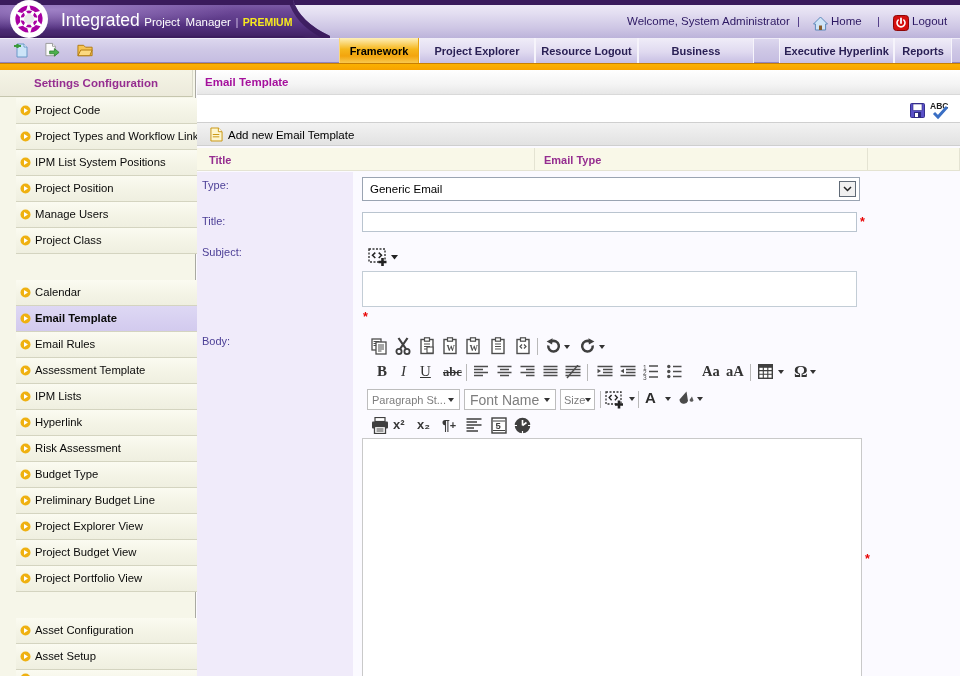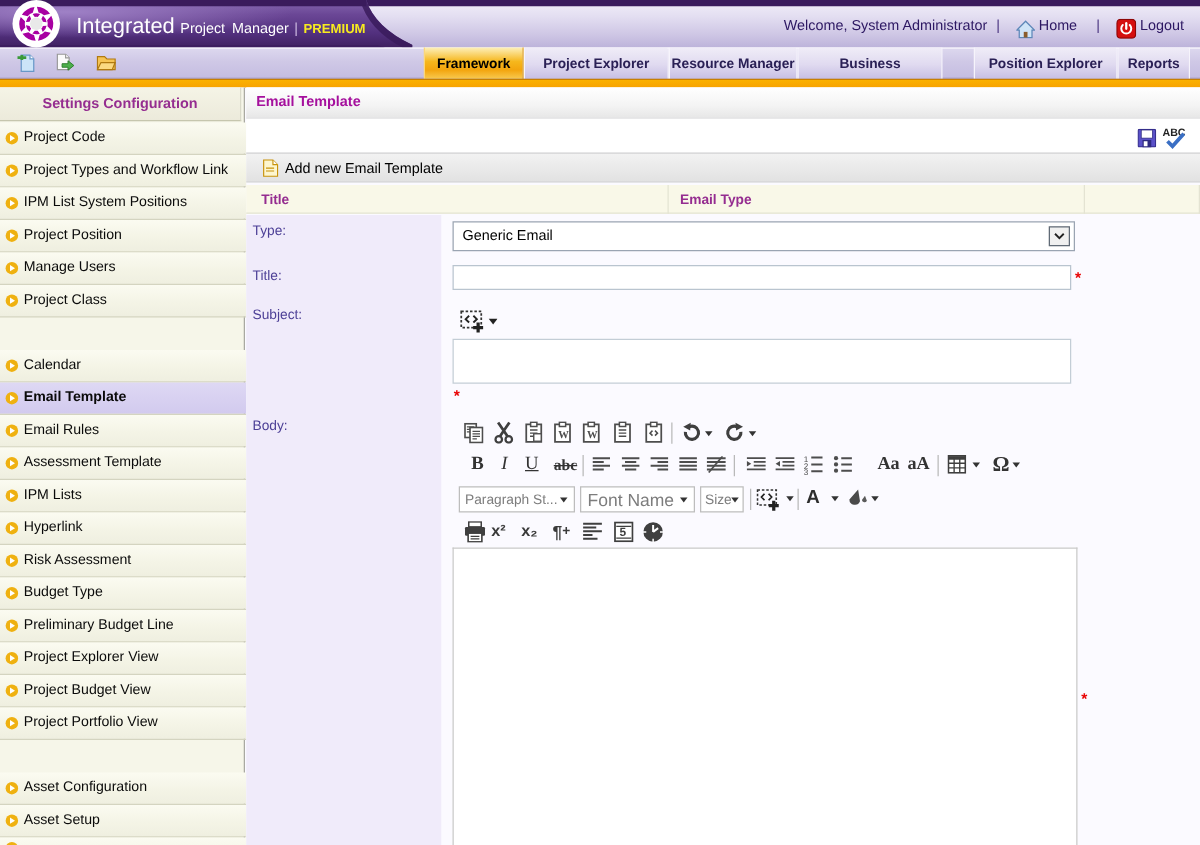--- a/index.html
+++ b/index.html
@@ -35,21 +35,21 @@
 
 
 #obar { position:absolute; left:0; top:63px; width:960px; height:7px;
   background:linear-gradient(#fbb100 0%, #f7a301 100%); border-top:1px solid #c87f00; }
 
 
 #side { position:absolute; left:0; top:70px; width:196px; height:606px; background:#f6f6e9; border-right:1px solid #a9a9a1; }
 #sideh { position:absolute; left:0; top:0; width:193px; height:27px; background:linear-gradient(#f5f4e6, #eceadb);
   border-bottom:1px solid #c6c6ae; border-right:1px solid #d9d9c9;
   color:#952d90; font-weight:bold; font-size:11.5px; text-align:center; line-height:27px; }
-.mi { position:absolute; left:0; width:207px; height:26px; border-bottom:1px solid #d4d4c0; border-right:1px solid #d9d9c9;
+.mi { position:absolute; left:16px; width:207px; height:26px; border-bottom:1px solid #d4d4c0; border-right:1px solid #d9d9c9;
   background:linear-gradient(#fbfbf1 0%, #f4f4e6 55%, #efefe0 100%);
   font-size:11.3px; color:#0a0a0a; line-height:25px; padding-left:19px; white-space:nowrap; }
 .mi.sel { background:linear-gradient(#ded8f4 0%, #d2caee 100%); font-weight:bold; }
 .mi svg { position:absolute; left:4px; top:7px; }
 
 
 #content { position:absolute; left:197px; top:70px; width:763px; height:606px; background:#fbfaff; }
 #ctitle { position:absolute; left:0; top:0; width:763px; height:25px;
   background:linear-gradient(#ffffff 0%, #f4f4f4 60%, #e7e7e7 100%); border-bottom:1px solid #d9d9d9;
   color:#a5109d; font-weight:bold; font-size:11.5px; line-height:25px; padding-left:8px; }
@@ -151,23 +151,23 @@
       <path d="M9 1 L9 4 L12 4" fill="#fff" stroke="#999"></path>
       <path d="M6 9 L11 9 L11 6.5 L16 10.5 L11 14.5 L11 12 L6 12 Z" fill="#4cb04c" stroke="#2a7a2a" stroke-width="0.8"></path>
     </svg>
   <svg class="tbtn" style="left:77px" width="18" height="17" viewBox="0 0 18 17">
       <path d="M1 3 L7 3 L9 5 L16 5 L16 14 L1 14 Z" fill="#f6c453" stroke="#b07910"></path>
       <path d="M4 8 L16 8 L13.5 14 L1 14 Z" fill="#fbd981" stroke="#b07910"></path>
     </svg>
 
   <div class="tab active" style="left:339px; width:80px">Framework</div>
   <div class="tab" style="left:419px; width:116px">Project Explorer</div>
-  <div class="tab" style="left:535px; width:103px">Resource Manager</div>
+  <div class="tab" style="left:535px; width:103px">Resource Logout</div>
   <div class="tab" style="left:638px; width:116px">Business Requirement</div>
-  <div class="tab" style="left:779px; width:115px">Position Explorer</div>
+  <div class="tab" style="left:779px; width:115px">Executive Hyperlink</div>
   <div class="tab" style="left:894px; width:58px">Reports</div>
   <div id="obar"></div>
 
   <div id="side">
     <div id="sideh">Settings Configuration</div>
     <div class="mi" style="top:28px"><svg width="11" height="11" viewBox="0 0 11 11">
           <circle cx="5.5" cy="5.5" r="5" fill="#efb111"></circle>
           <path d="M4 3 L8 5.5 L4 8 Z" fill="#fff"></path>
         </svg>Project Code</div>
     <div class="mi" style="top:54px"><svg width="11" height="11" viewBox="0 0 11 11">

